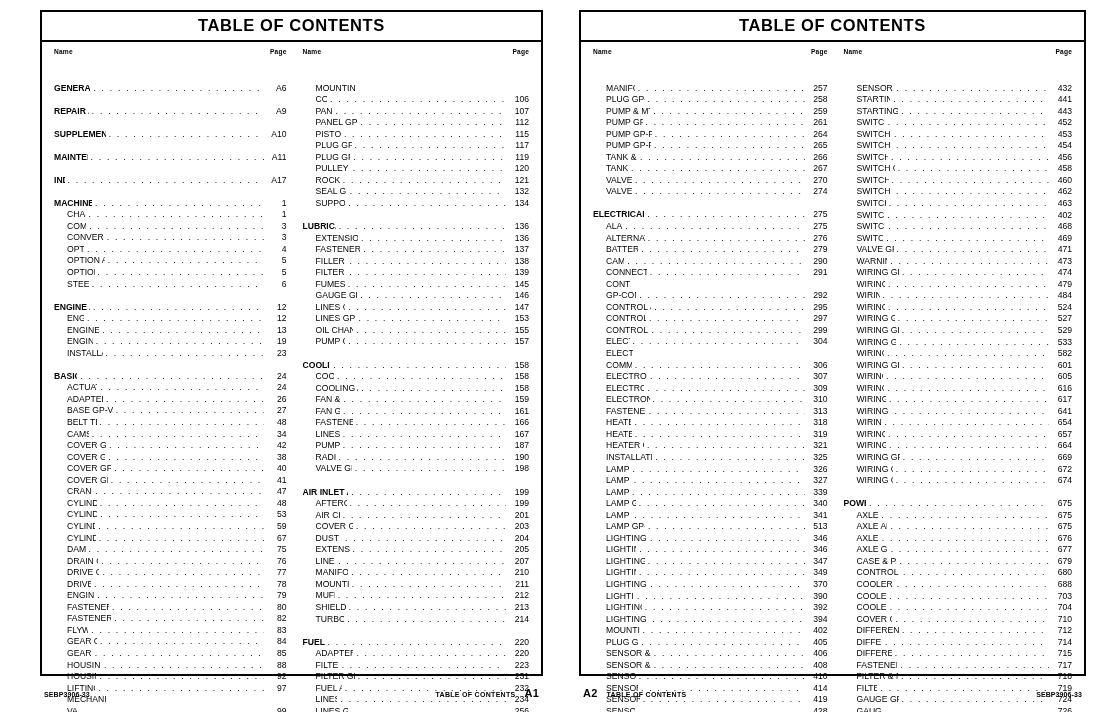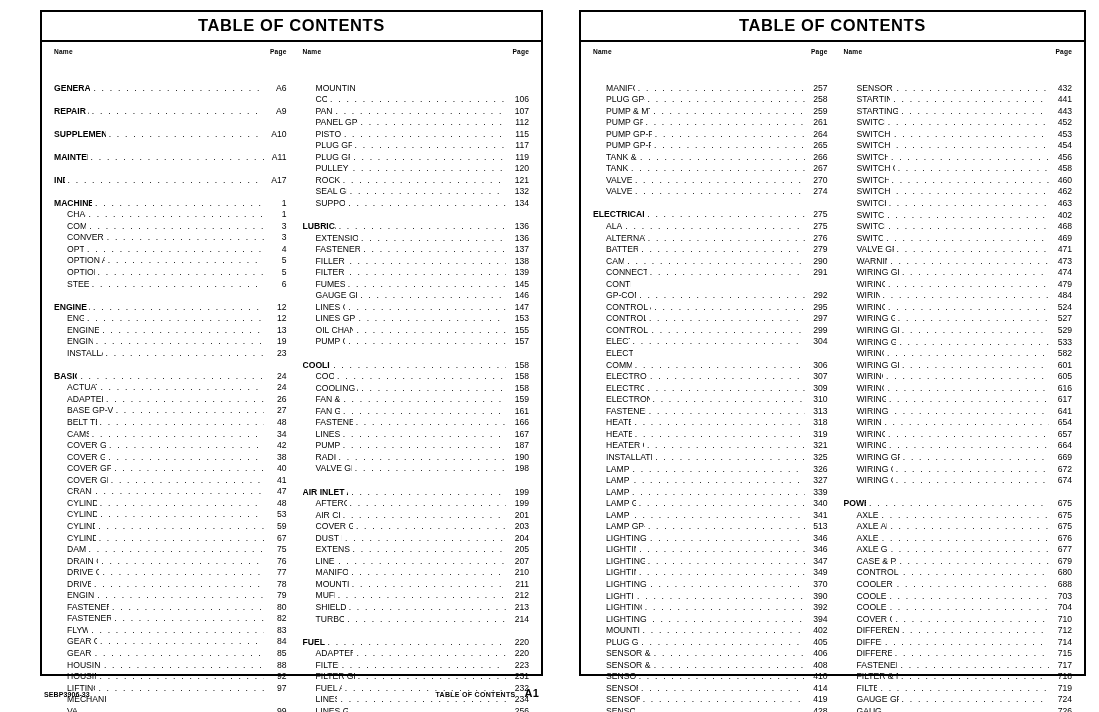--- a/index.html
+++ b/index.html
@@ -1231,15 +1231,24 @@
               </div>
               <div class="entry sub">
                 <span class="nm">GAUGE GP-SIGHT</span>
                 <span class="dots">. . . . . . . . . . . . . . . . . . . . . . . . . . . . . . . . . . . . . . . . . . . . . . . . . . . . . . . . . . . . </span>
                 <span class="pg">726</span>
               </div>
             </div>
         </div>
       </div>
     </div>
+    <div class="footer">
+      <div class="left-side">
+        <span class="pageno">A2</span>
+        <span class="toc-label">TABLE OF CONTENTS</span>
+      </div>
+      <div class="right-side">
+        <span class="docid">SEBP3906-33</span>
+      </div>
+    </div>
   </div>
 
 </div>
 
 </body></html>

